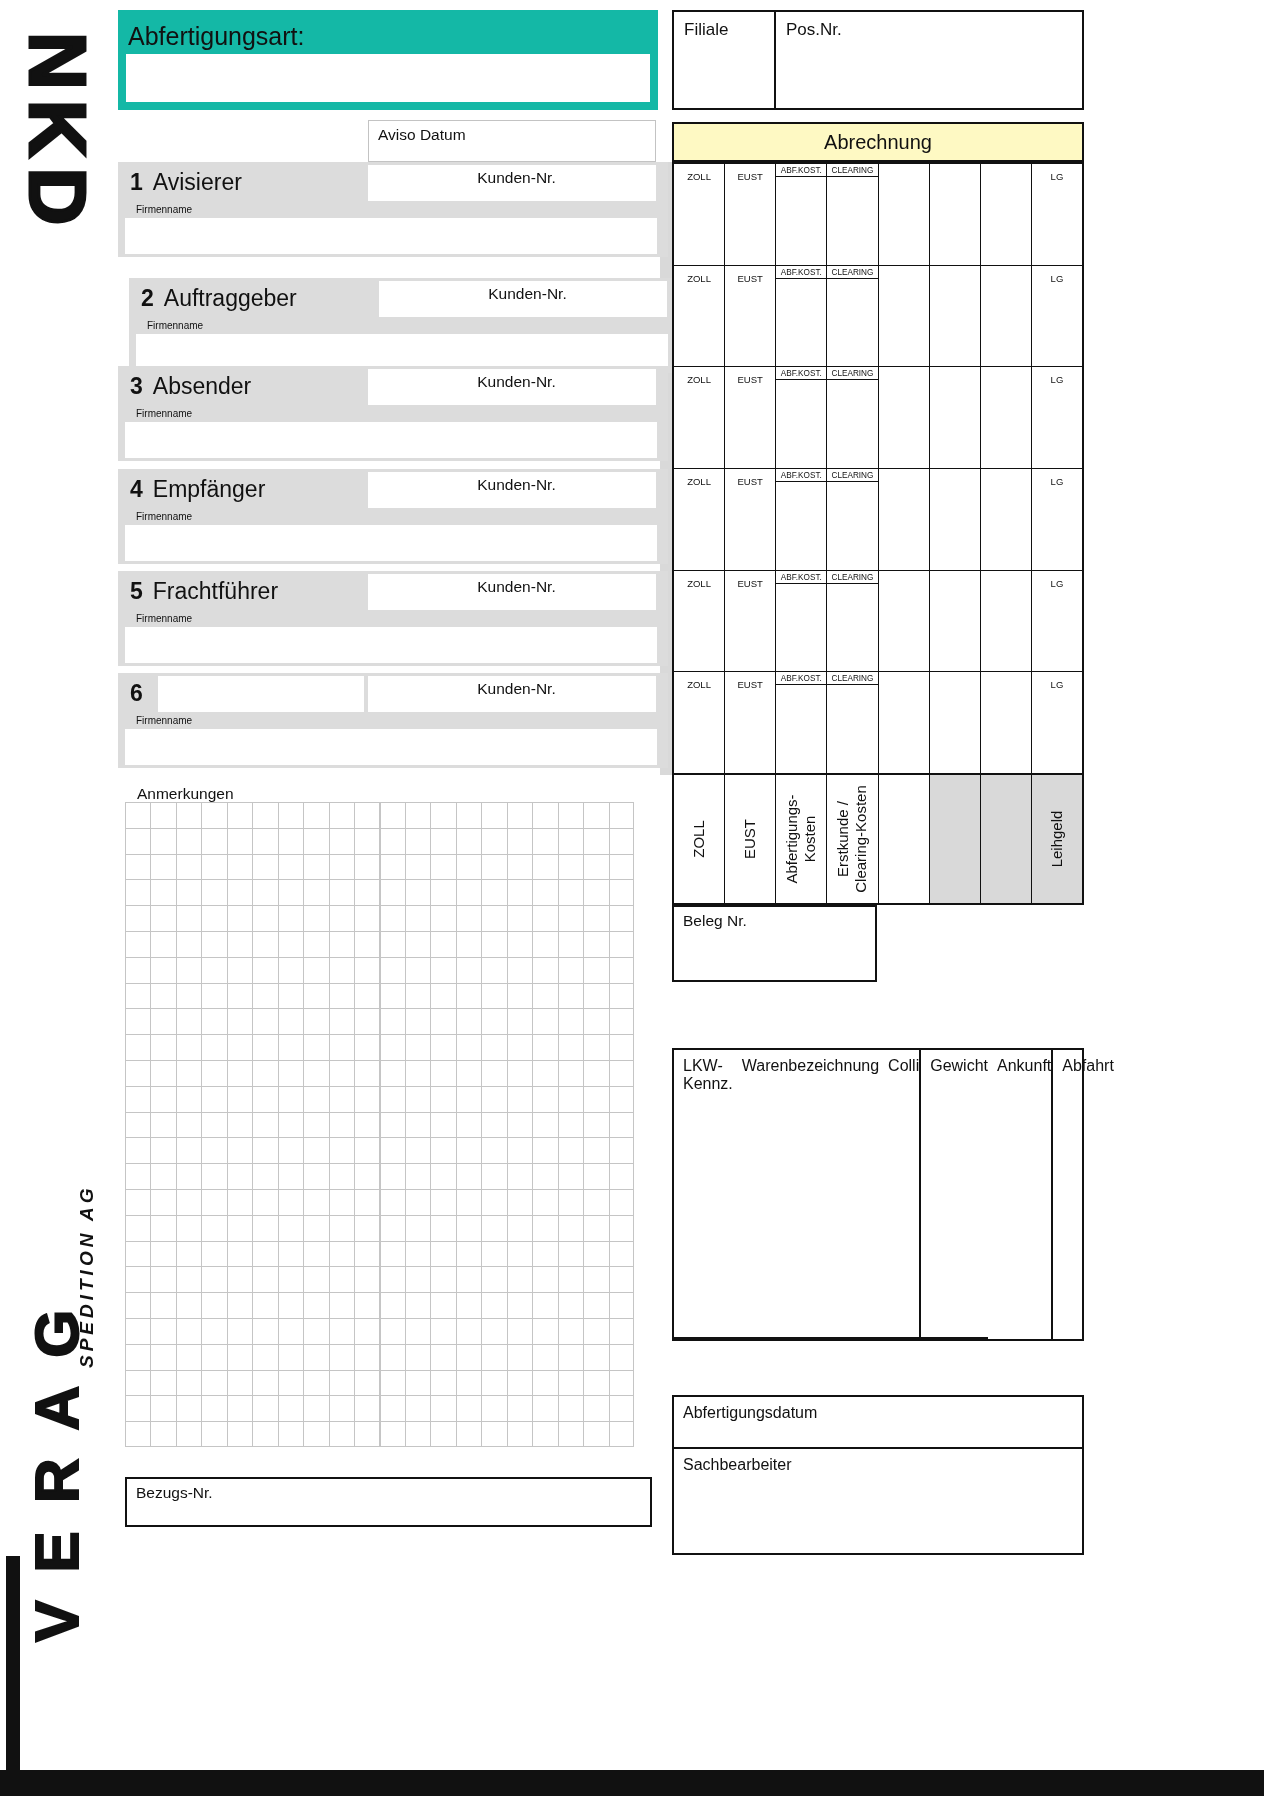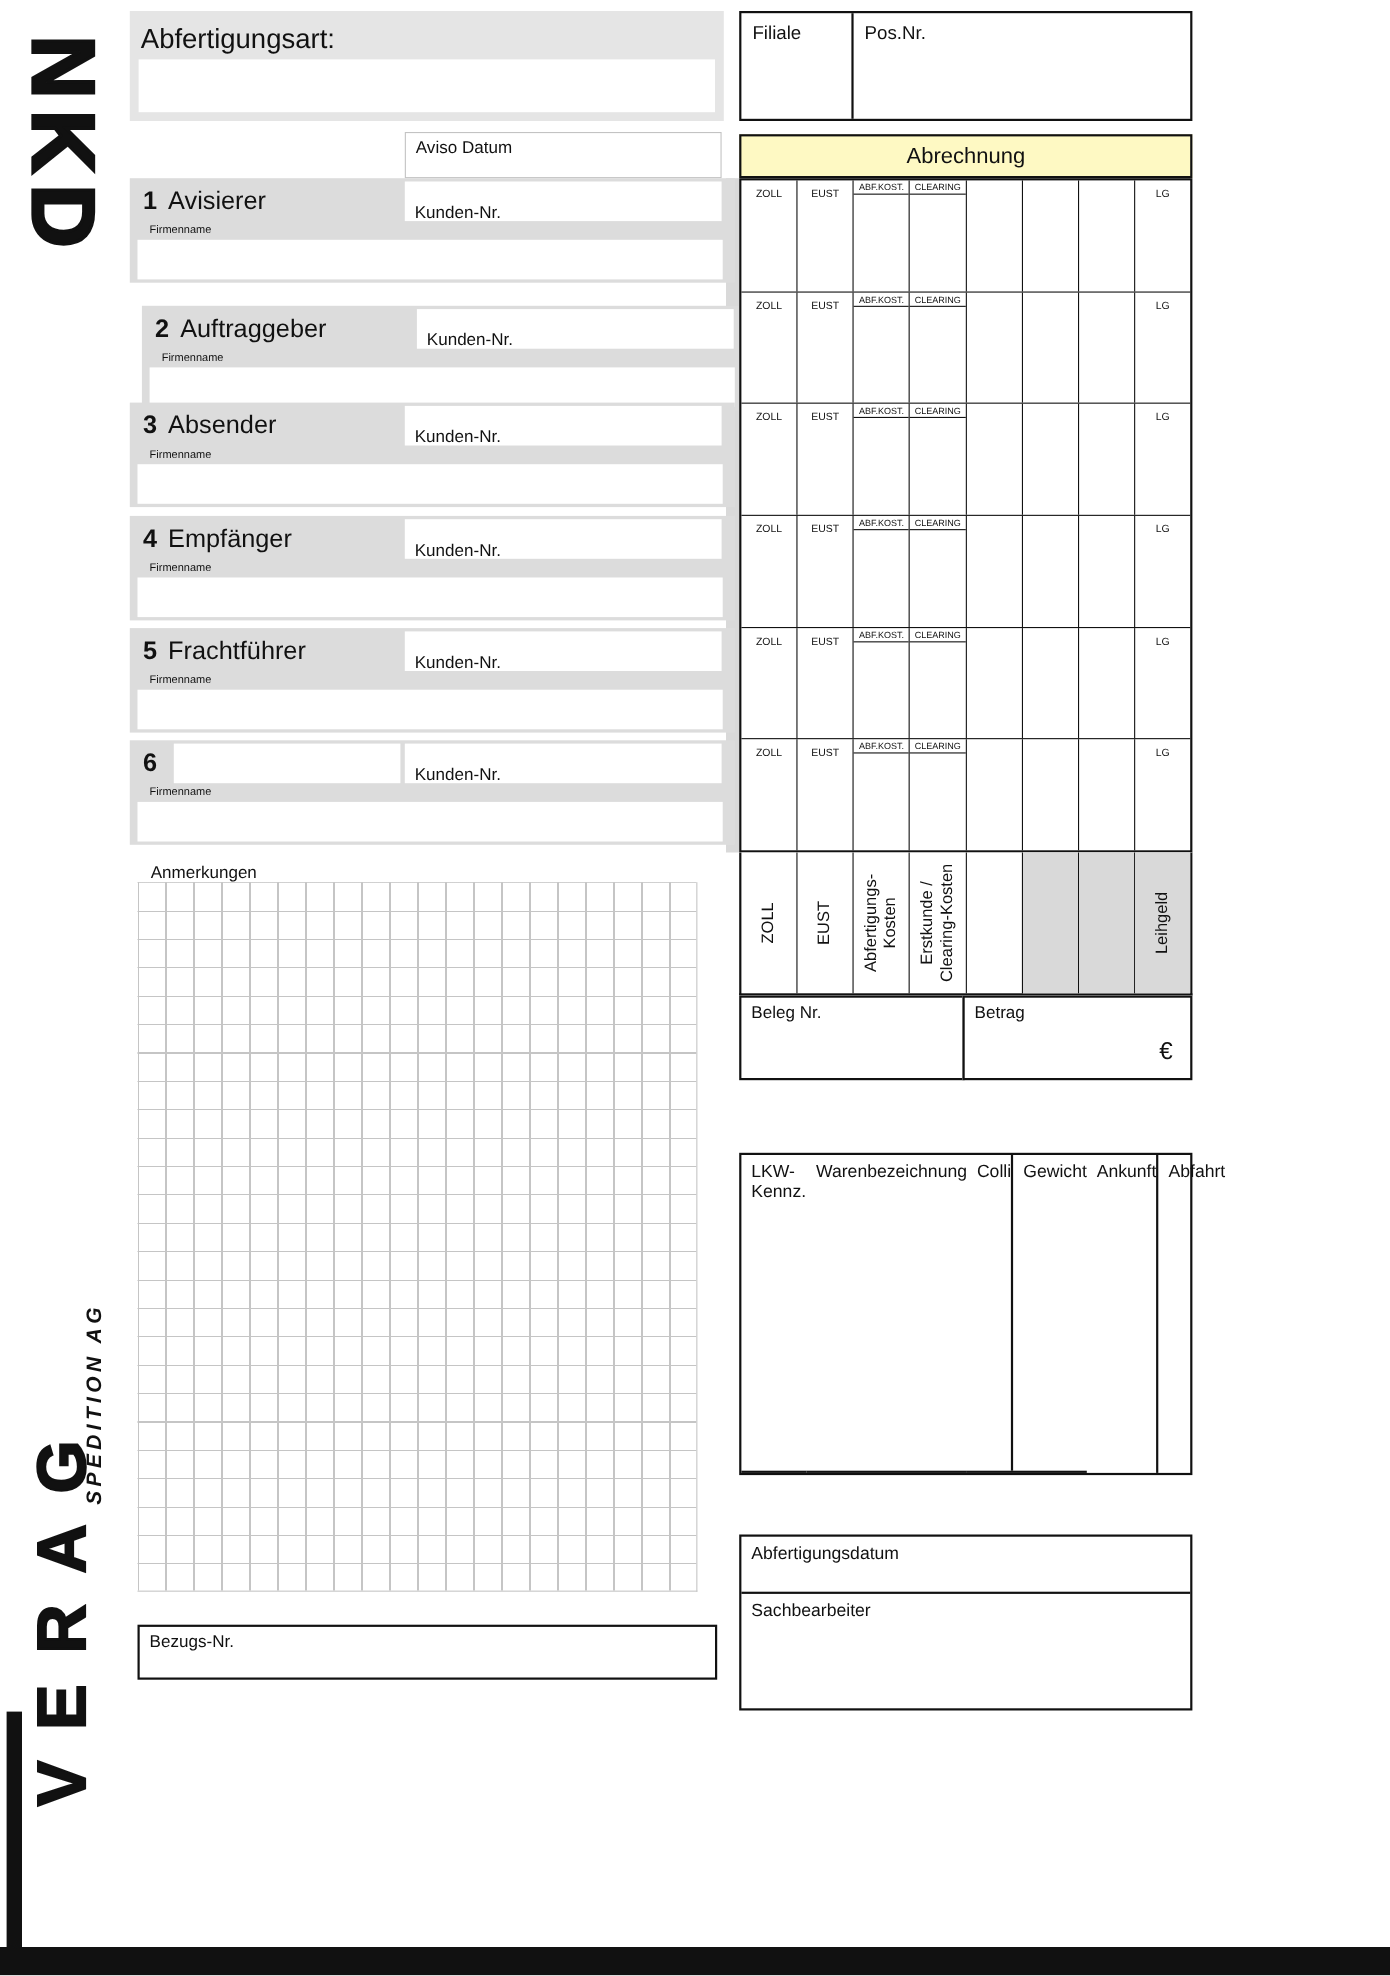--- a/index.html
+++ b/index.html
@@ -25,21 +25,21 @@
     -webkit-text-stroke:2px #111; white-space:nowrap;
   }
   .brand-sub {
     position:absolute; left:76px; top:1368px;
     transform: rotate(-90deg); transform-origin: top left;
     font-size:19px; font-weight:bold; font-style:italic; letter-spacing:4px;
     white-space:nowrap;
   }
 
   
-  .abf-box { left:118px; top:10px; width:540px; height:100px; background:#e5e5e5;text-align:center; }
+  .abf-box { left:118px; top:10px; width:540px; height:100px; background:#14b8a6;text-align:center; }
   .abf-title { position:absolute; left:10px; top:12px; font-size:25px; }
   .abf-input { position:absolute; left:8px; top:44px; width:524px; height:48px; background:#fff; }
 
   .filiale-box { left:672px; top:10px; width:412px; height:100px; background:#fff; border:2px solid #111; }
   .filiale-divider { position:absolute; left:100px; top:0; height:96px; border-left:2px solid #111; }
   .lbl17 { font-size:17px; }
   .filiale-lbl { position:absolute; left:10px; top:8px; }
   .posnr-lbl { position:absolute; left:112px; top:8px; }
 
   .aviso-field { left:368px; top:120px; width:288px; height:42px; background:#fff; border:1px solid #c3c3c3; }
@@ -50,21 +50,21 @@
 
   .divider-strip { left:660px; top:162px; width:12px; height:613px; background:#d9d9d9; }
 
   
   .section { width:550px; height:95px; background:#dcdcdc; left:118px; }
   .sec-title { position:absolute; left:12px; top:7px; font-size:23px; }
   .sec-num { font-weight:bold; }
   .sec-name { margin-left:10px; }
   .sec-name-box { position:absolute; left:40px; top:3px; width:206px; height:36px; background:#fff; }
   .kunden-field { position:absolute; left:250px; top:3px; width:288px; height:36px; background:#fff; }
-  .kunden-field .field-label { padding-top:20px; }
+  .kunden-field .field-label { padding-top:4px;text-align:center; }
   .firm-label { position:absolute; left:18px; top:42px; font-size:10px; }
   .firm-box { position:absolute; left:7px; top:56px; width:532px; height:36px; background:#fff; }
 
   
   .acc-table { left:672px; top:162px; width:412px; height:613px; border:2px solid #111;
     background:#fff; display:flex; flex-direction:column; }
   .acc-row { flex:1; display:flex; border-bottom:1px solid #111; }
   .acc-row:last-child { border-bottom:none; }
   .acc-cell { flex:1; border-right:1px solid #111; text-align:center; padding-top:2px; }
   .acc-cell:last-child { border-right:none; }
@@ -326,24 +326,20 @@
     <div class="vcell gray"></div>
     <div class="vcell gray"></div>
     <div class="vcell gray">
       <div class="vtext">Leihgeld</div>
     </div>
   </div>
 
   <div class="abs beleg-box">
     <span class="field-label">Beleg Nr.</span>
   </div>
-  <div class="abs betrag-box">
-    <span class="field-label">Betrag</span>
-    <span class="euro">€</span>
-  </div>
 
   <div class="abs cargo-block">
     <div class="cargo-row">
       <span class="cargo-label">LKW-Kennz.</span>
     </div>
     <div class="cargo-row">
       <span class="cargo-label">Warenbezeichnung</span>
     </div>
     <div class="cargo-row split">
       <div class="cargo-cell first">

